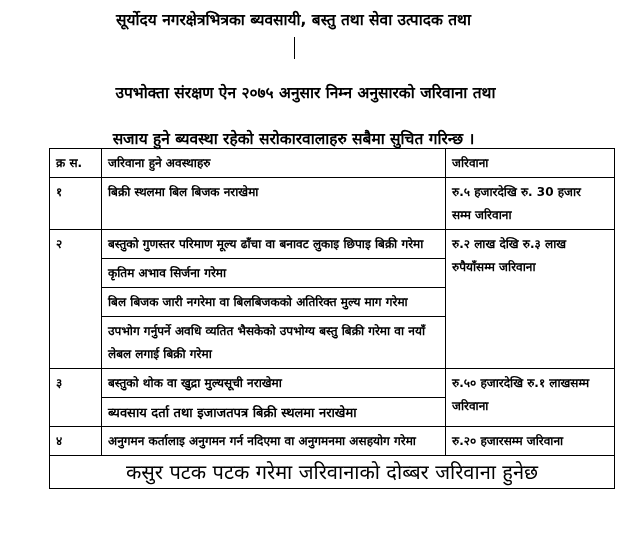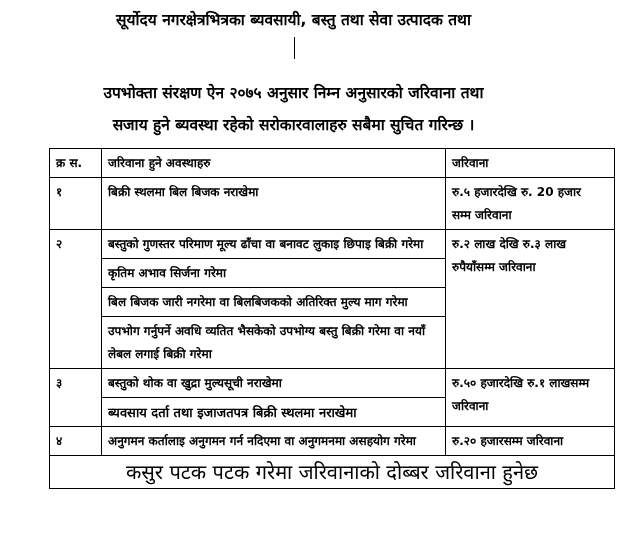--- a/index.html
+++ b/index.html
@@ -2,22 +2,22 @@
 <html><head>
 <meta charset="utf-8">
 <style>
   html, body { margin: 0; padding: 0; background: #ffffff; }
   body { width: 632px; height: 545px; position: relative; overflow: hidden;
          font-family: "DejaVu Sans", "Liberation Sans", sans-serif; color: #000; }
   .title { position: absolute; left: 0; width: 587px; text-align: center; font-weight: bold; font-size: 15.5px; white-space: nowrap; }
   .t1 { top: 8px; }
   .t2 { top: 37px; }
   .cursor { display: inline-block; width: 1px; height: 22px; background: #000; vertical-align: -5px; margin-left: 1px; }
-  .s1 { top: 81px; font-size: 15.5px; }
-  .s2 { top: 113px; font-size: 15.5px; }
+  .s1 { top: 81px; font-size: 15.5px; padding-left: 12px; }
+  .s2 { top: 127px; font-size: 15.5px; }
   table { position: absolute; left: 49px; top: 148px; width: 565px; border-collapse: collapse; table-layout: fixed; }
   td { border: 1.3px solid #000; font-size: 12px; font-weight: bold; vertical-align: top; padding: 3px 14px 2px 6px; line-height: 23px; }
   col.c1 { width: 52px; }
   col.c2 { width: 344px; }
   col.c3 { width: 169px; }
   .footer td { font-size: 20px; font-weight: normal; text-align: center; line-height: 28px; padding: 2px 4px 2px 4px; }
 </style>
 </head>
 <body>
 
@@ -35,21 +35,21 @@
   <tbody>
       <tr>
     <td>क्र स.</td>
     <td>जरिवाना हुने अवस्थाहरु</td>
     <td>जरिवाना</td>
   </tr>
 
   <tr>
     <td>१</td>
     <td>बिक्री स्थलमा बिल बिजक नराखेमा</td>
-    <td style="height:46px">रु.५ हजारदेखि रु. 20 हजार सम्म  जरिवाना</td>
+    <td style="height:46px">रु.५ हजारदेखि रु. 30 हजार सम्म  जरिवाना</td>
   </tr>
 
   <tr>
     <td rowspan="4">२</td>
     <td>बस्तुको गुणस्तर परिमाण मूल्य ढाँचा वा बनावट लुकाइ छिपाइ बिक्री गरेमा</td>
     <td rowspan="4">रु.२ लाख देखि रु.३ लाख रुपैयाँसम्म जरिवाना</td>
   </tr>
   <tr>
     <td>कृतिम अभाव सिर्जना गरेमा</td>
   </tr>

